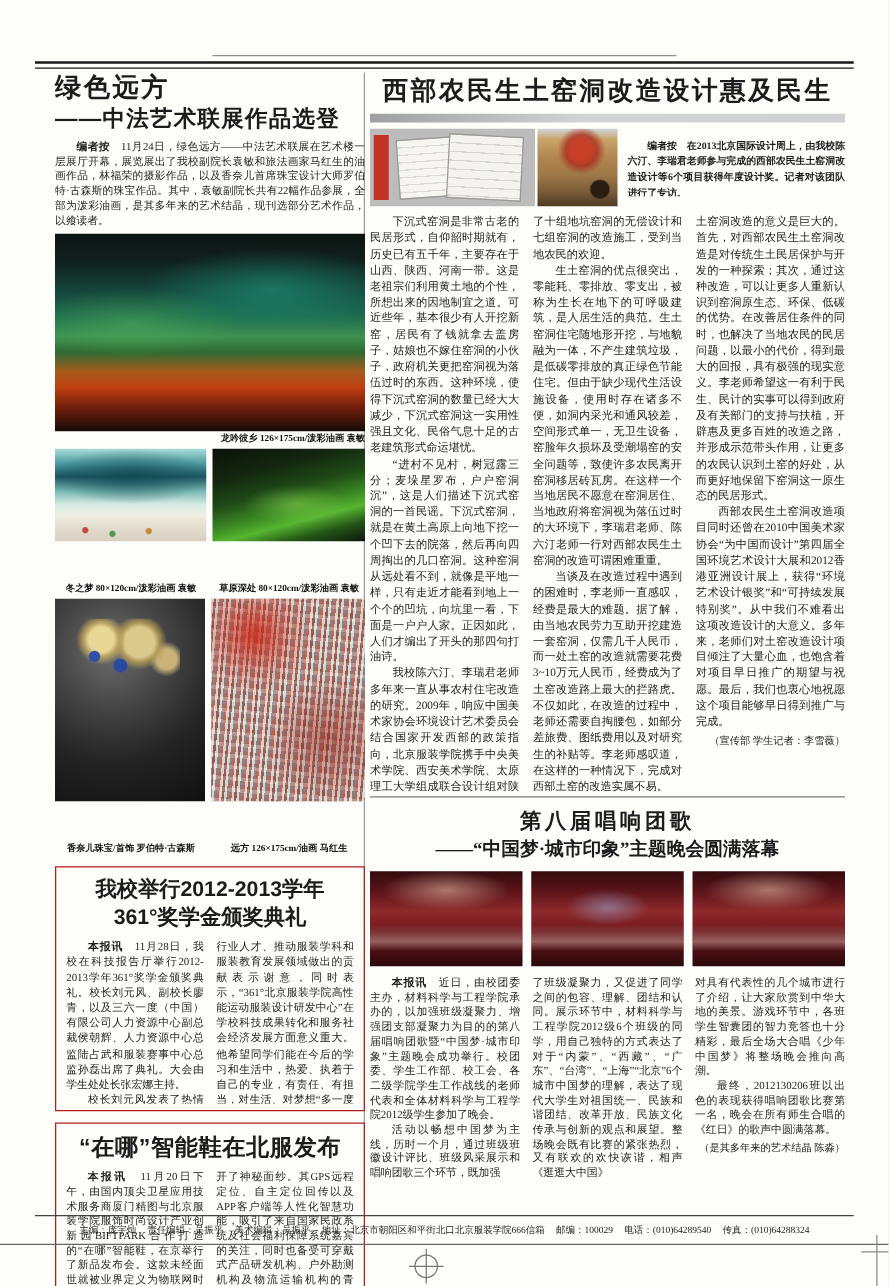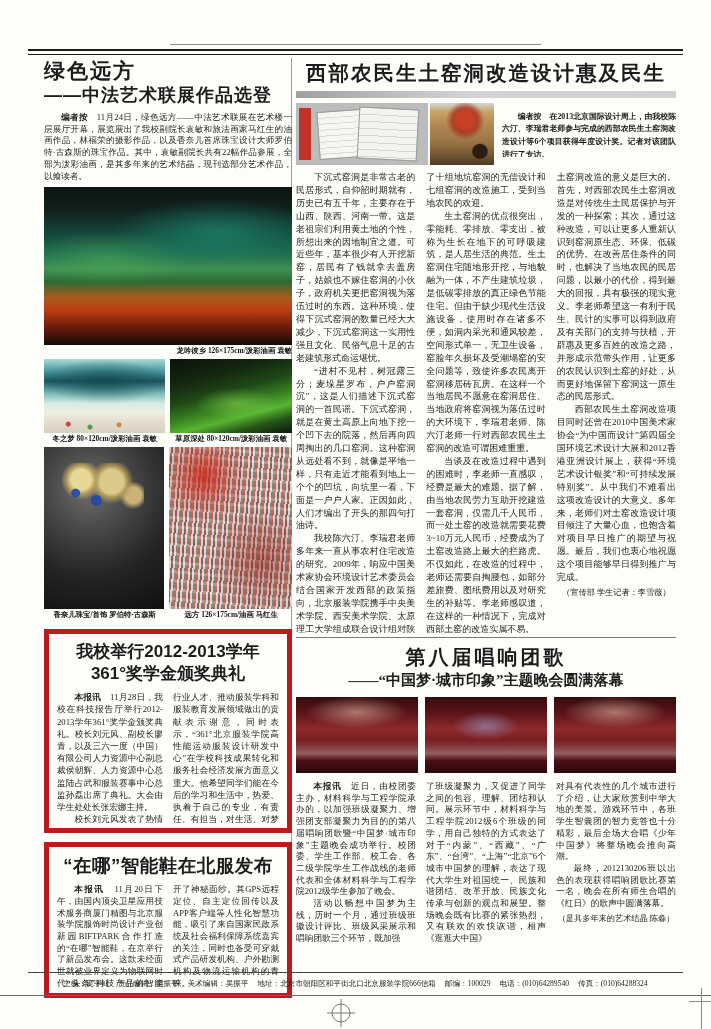--- a/index.html
+++ b/index.html
@@ -21,21 +21,21 @@
   
   .art-t1{margin:0;font:bold 21px/26px "Liberation Sans",sans-serif;letter-spacing:2px;}
   .art-t2{margin:0;font:bold 18px/23px "Liberation Sans",sans-serif;letter-spacing:1px;}
   .intro{margin:5px 0 0 0;font-size:8.6px;line-height:11.7px;text-align:justify;text-indent:2em;}
   .lead{font-weight:bold;}
 
   .ph{position:relative;overflow:hidden;}
   .cap{font-size:7.4px;line-height:11px;font-weight:bold;color:#111;}
   .cap.r{text-align:right;}
   .imgrow{display:flex;gap:5px;margin-top:3px;}
-  .caprow{display:flex;gap:5px;}
+  .caprow{display:flex;gap:5px;margin-top:32px;}
   .caprow div{flex:1;text-align:center;}
 
   #p1{width:248px;height:158px;margin-top:5px;background:
       radial-gradient(ellipse 60% 30% at 70% 28%, rgba(32,160,130,.55), transparent 70%),
       radial-gradient(ellipse 50% 25% at 25% 45%, rgba(90,190,90,.4), transparent 70%),
       linear-gradient(180deg,#0d1412 0%,#10201c 14%,#14473c 30%,#1d6b4f 42%,#3f9152 52%,#2e6a33 60%,#a85a1c 70%,#bf3e12 78%,#701d0c 88%,#150b06 100%);}
   #p2{width:121px;height:74px;background:
       radial-gradient(circle at 20% 88%, rgba(190,50,40,.85) 0 2px, transparent 3px),
       radial-gradient(circle at 38% 92%, rgba(60,140,60,.85) 0 2px, transparent 3px),
       radial-gradient(circle at 62% 89%, rgba(200,120,40,.85) 0 2px, transparent 3px),
@@ -52,30 +52,30 @@
       radial-gradient(circle at 30% 32%, #e8d898 0 10px, rgba(190,165,95,.9) 14px, transparent 20px),
       radial-gradient(circle at 64% 36%, #dcc98c 0 12px, rgba(180,155,85,.85) 16px, transparent 22px),
       radial-gradient(circle at 88% 62%, #cab278 0 8px, transparent 14px);}
   #p5{width:123px;height:162px;background:
       radial-gradient(circle at 28% 18%, rgba(205,40,25,.85), rgba(205,40,25,.25) 18%, transparent 30%),
       radial-gradient(circle at 75% 70%, rgba(150,30,20,.5), transparent 35%),
       repeating-linear-gradient(95deg, rgba(225,222,214,.8) 0 2px, rgba(120,35,28,.55) 2px 4px, rgba(230,228,220,.75) 4px 6px, rgba(95,95,105,.5) 6px 8px, rgba(190,50,35,.5) 8px 10px),
       repeating-linear-gradient(5deg, rgba(240,238,230,.5) 0 3px, rgba(110,35,30,.35) 3px 6px, rgba(70,70,80,.3) 6px 9px),
       #d9d5cb;}
 
-  .box{border:5px solid #b91c1c;margin-top:9px;padding:7px 8px 5px;}
+  .box{border:1px solid #b91c1c;margin-top:9px;padding:7px 8px 5px;}
   .box-t{margin:0;text-align:center;font:bold 17px/22px "Liberation Sans",sans-serif;}
   .box-t2{margin:0;text-align:center;font:bold 18.5px/24px "Liberation Sans",sans-serif;letter-spacing:.5px;}
   .cols{display:flex;gap:10px;margin-top:6px;}
   .cols .c{flex:1;text-align:justify;font-size:8.7px;line-height:12.2px;overflow:hidden;}
   .cols .c p{margin:0;text-indent:2em;}
   .cols .c p.noind{text-indent:0;}
   #sch-cols .c{height:132px;}
   #shoe-cols .c{height:104px;font-size:8.6px;line-height:11.7px;}
-  .byl{text-align:center;margin-top:3px;font-size:8.2px;}
+  .byl{text-align:right;margin-top:3px;font-size:8.2px;}
 
   
   .cave-t{margin:0;text-align:center;font-weight:600;font-size:20.5px;line-height:30px;letter-spacing:2px;}
   .graybar{height:7px;margin-top:3px;background:linear-gradient(90deg,#9fa0a2,#d2d3d5 45%,#cfd0d2);}
   .media{display:flex;margin-top:5px;height:62px;}
   #docs{width:132px;height:62px;background:#bcbcbc;}
   .tag{position:absolute;left:3px;top:5px;width:12px;height:52px;background:#c23227;}
   .paper1{position:absolute;left:22px;top:7px;width:56px;height:46px;border:1px solid #9a9a96;
           background:repeating-linear-gradient(180deg,#f6f5f1 0 5px,#dcdcd6 5px 6px);transform:rotate(-4deg);}
   .paper2{position:absolute;left:62px;top:5px;width:58px;height:50px;border:1px solid #9a9a96;
@@ -85,21 +85,21 @@
       radial-gradient(ellipse at 78% 78%, #2b1d12 0 10%, transparent 12%),
       linear-gradient(180deg,#cfd6da 0%,#c8a468 14%,#b08550 38%,#9d7848 60%,#7c5d38 80%,#4e3a24 100%);}
   .note{flex:1;padding-left:8px;font-weight:bold;font-size:7.9px;line-height:12.6px;text-align:justify;text-indent:2em;overflow:hidden;}
   .cavecols{display:flex;gap:11px;margin-top:6px;height:462px;}
   .cavecols .c{flex:1;text-align:justify;font-size:9px;line-height:12.9px;overflow:hidden;}
   .cavecols .c p{margin:0;text-indent:2em;}
   .cavecols .c p.noind{text-indent:0;}
   .hrule{border-top:1px solid #7a7a7a;margin-top:4px;}
 
   
-  .cho-t1{margin:6px 0 0 0;text-align:center;font-weight:bold;font-size:20px;line-height:26px;letter-spacing:3px;}
+  .cho-t1{margin:6px 0 0 0;text-align:center;font-weight:bold;font-size:17px;line-height:26px;letter-spacing:3px;}
   .cho-t2{margin:0;text-align:center;font-weight:bold;font-size:15px;line-height:20px;}
   .photos{display:flex;gap:7px;margin-top:7px;}
   .stage{flex:1;height:76px;background:
       linear-gradient(0deg, transparent 16%, rgba(235,210,200,.4) 26%, rgba(235,210,200,.15) 36%, transparent 44%),
       radial-gradient(ellipse 60% 30% at 50% 20%, rgba(255,215,195,.5), transparent 70%),
       linear-gradient(0deg,#2a090c 0%,#541116 22%,#7c1e22 45%,#8e2a2c 58%,#5d1419 78%,#350b0e 100%);}
   #stage2{background:
       radial-gradient(ellipse 45% 32% at 50% 38%, rgba(150,170,215,.55), transparent 60%),
       linear-gradient(0deg, transparent 16%, rgba(235,210,200,.4) 26%, rgba(235,210,200,.15) 36%, transparent 44%),
       linear-gradient(0deg,#2a090c 0%,#541116 22%,#7c1e22 45%,#8e2a2c 58%,#5d1419 78%,#350b0e 100%);}

